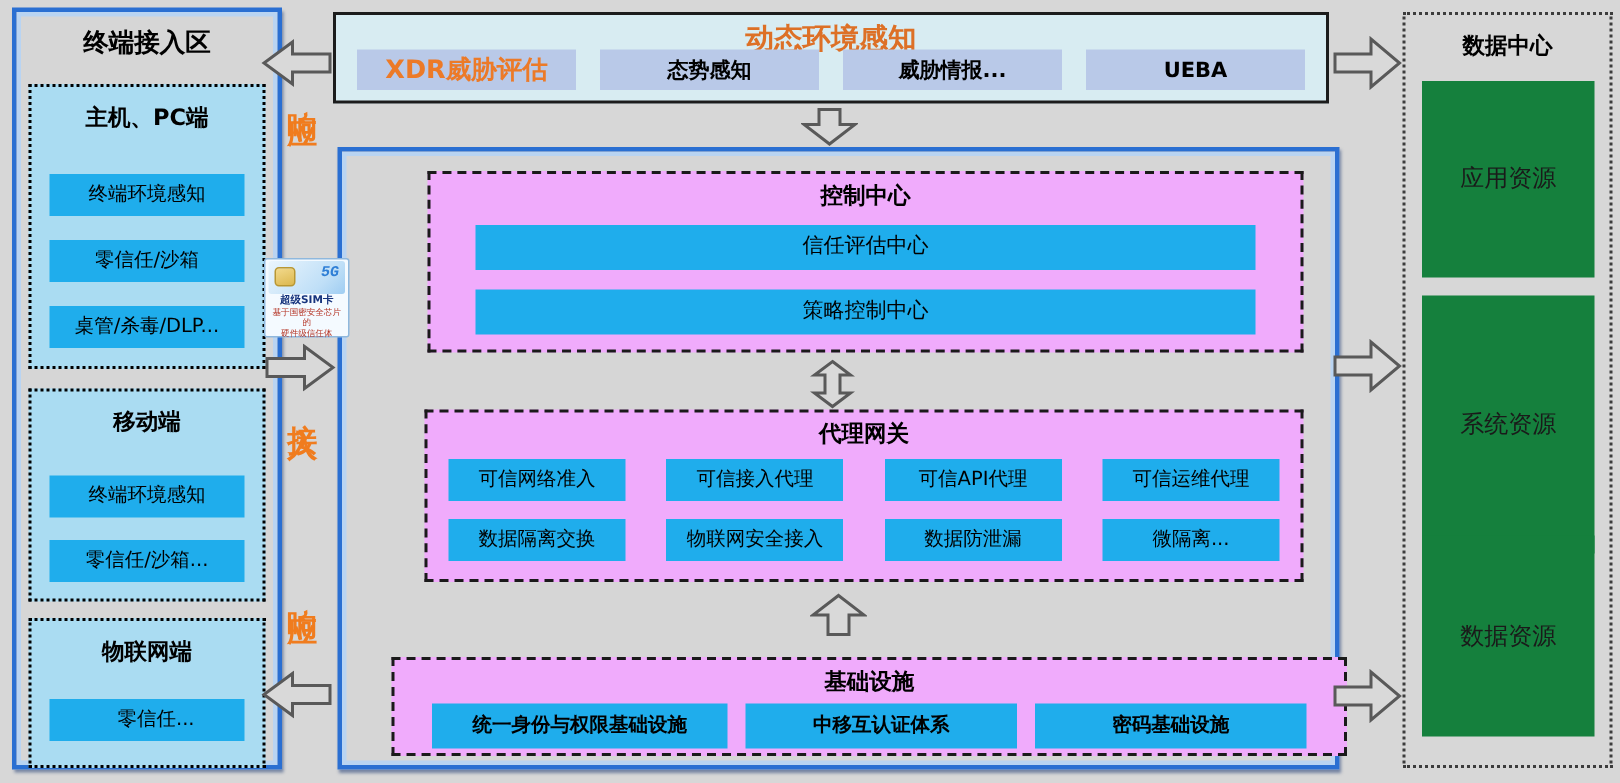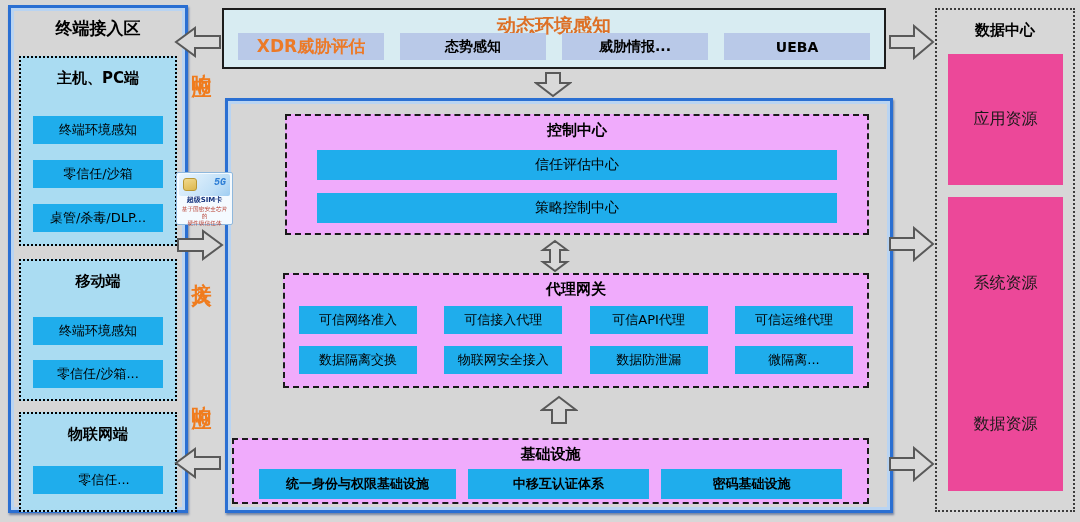--- a/index.html
+++ b/index.html
@@ -44,29 +44,29 @@
 
   
   .main-box { position:absolute; left:225px; top:98px; width:668px; height:415px; }
   .control-box { left:57px; top:13px; width:584px; height:121px; }
   .control-bar { position:absolute; left:30px; right:30px; height:30px; font-size:14px; }
   .bar1 { top:34px; } .bar2 { top:77px; }
   .gateway-box { left:55px; top:172px; width:586px; height:115px; }
   .gw-row { position:absolute; left:14px; right:14px; display:flex; justify-content:space-between; }
   .gw-row1 { top:31px; } .gw-row2 { top:71px; }
   .gw-row .chip { width:118px; height:28px; }
-  .infra-box { left:4px; top:337px; width:637px; height:66px; }
+  .infra-box { left:33px; top:337px; width:637px; height:66px;font-family:Liberation Mono, monospace; }
   .infra-row { position:absolute; left:25px; right:25px; top:29px; display:flex; justify-content:space-between; }
   .infra-row .chip { height:30px; font-weight:bold; }
   .infra-b1 { width:197px; } .infra-b2 { width:181px; } .infra-b3 { width:181px; }
 
   
   .right-panel { position:absolute; left:935px; top:8px; width:140px; height:504px; border:2px dotted #3c3c3c; background:#d7d7d7; }
   .right-title { text-align:center; font-weight:bold; font-size:15px; padding-top:11px; color:#000; }
-  .resource { position:absolute; left:11px; width:115px; background:#ec4899; display:flex; align-items:center; justify-content:center; font-size:16px; color:#1a1a1a; }
+  .resource { position:absolute; left:11px; width:115px; background:#15803d; display:flex; align-items:center; justify-content:center; font-size:16px; color:#1a1a1a; }
   .res1 { top:44px; height:131px; }
   .res2 { top:187px; height:172px; }
   .res3 { top:347px; height:134px; }
 
   
   .lbl-resp-top { left:190px; top:58px; }
   .lbl-access  { left:190px; top:266px; }
   .lbl-resp-bot { left:190px; top:390px; }
 </style>
 </head>

